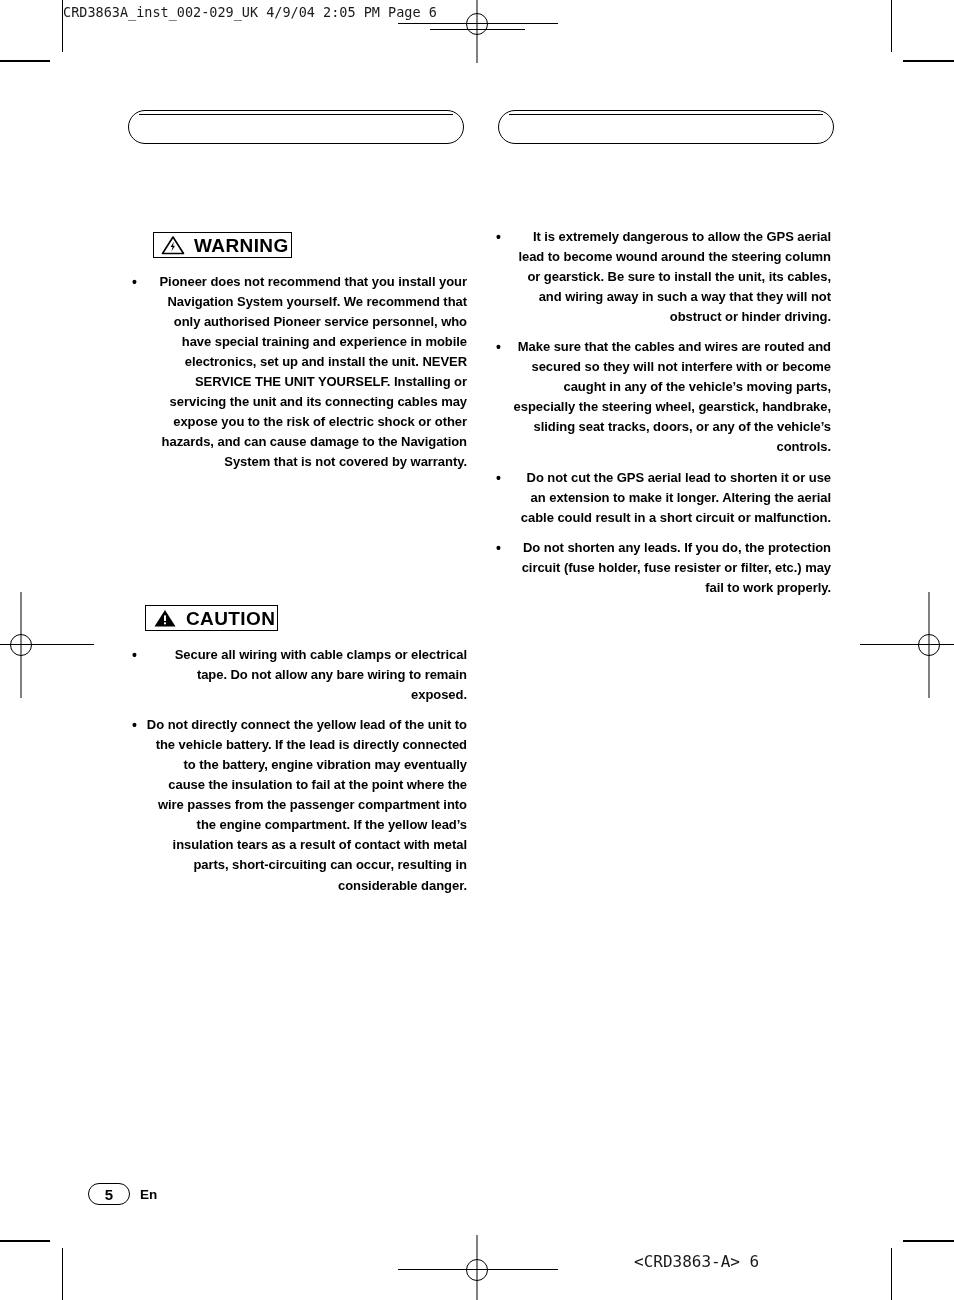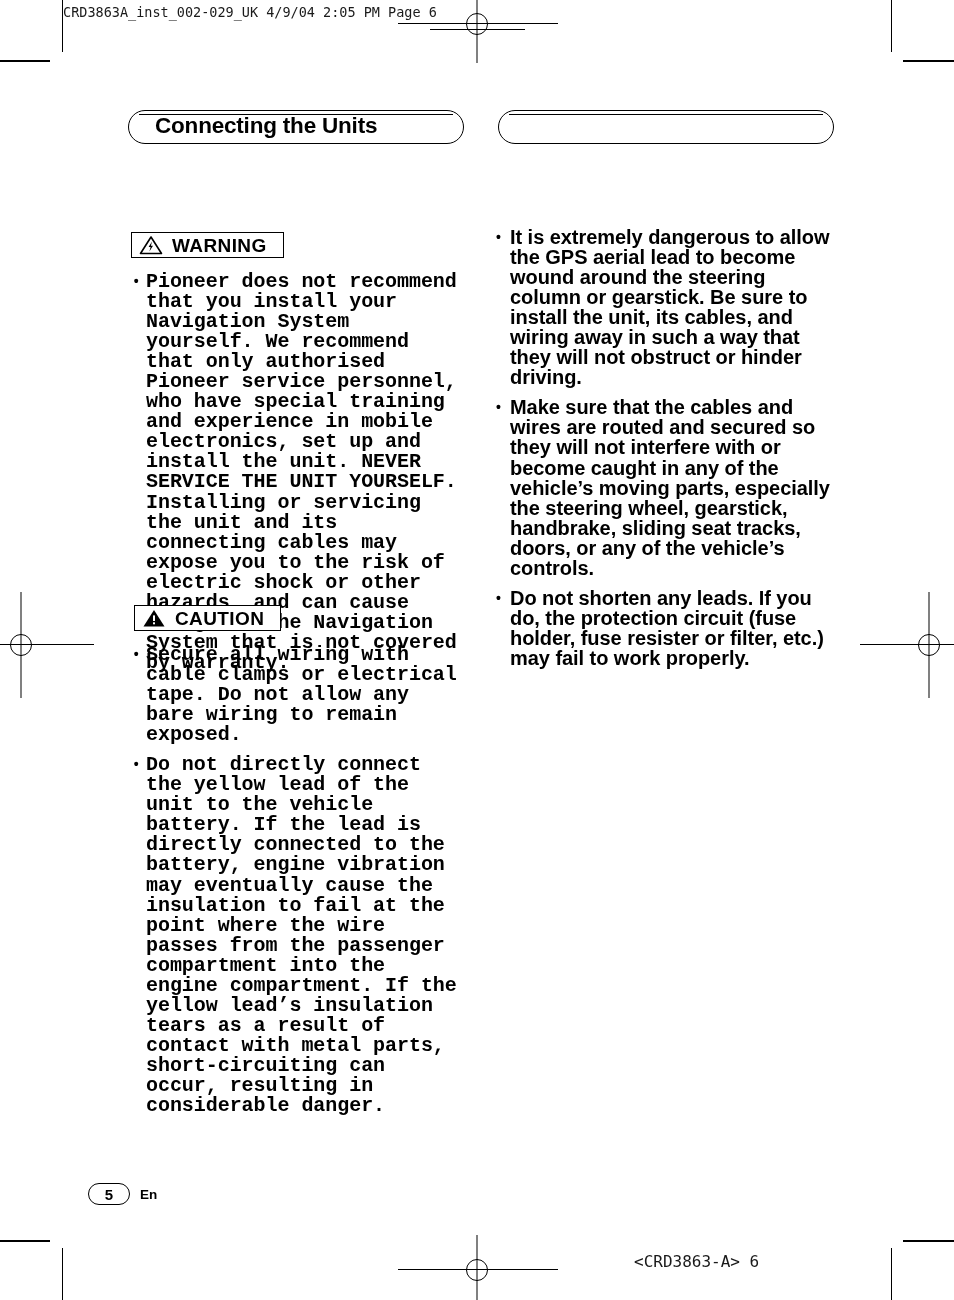--- a/index.html
+++ b/index.html
@@ -113,55 +113,56 @@
   }
 
   
   .notice-box {
     position: absolute;
     box-sizing: border-box;
     border: 1.6px solid #000;
     background: #fff;
     display: flex;
     align-items: center;
-    padding: 0 16px 0 7px;
+    padding: 0 2px 0 7px;
     height: 26px;
+    margin-left: 22px;
   }
   .notice-box .label {
     font-size: 19px;
     font-weight: bold;
     letter-spacing: 0.4px;
     margin-left: 9px;
     line-height: 1;
     white-space: nowrap;
   }
   .tri-outline, .tri-solid { flex: 0 0 auto; display: block; }
 
   
   .col {
     position: absolute;
     width: 336px;
   }
-  .col.left  { left: 131px; font-family: Liberation Mono, monospace; }
+  .col.left  { left: 131px; }
   .col.right { left: 495px; }
 
   ul.bullets {
     list-style: none;
     margin: 0;
     padding: 0;
   }
   ul.bullets > li {
     position: relative;
     padding-left: 15px;
     margin: 0 0 10px 0;
-    font-size: 20px;
+    font-size: 13px;
     font-weight: bold;
     line-height: 20.05px;
     letter-spacing: -0.05px;
-    text-align: left;
+    text-align: right;
   }
   ul.bullets > li:last-child { margin-bottom: 0; }
   ul.bullets > li::before {
     content: "\2022";
     position: absolute;
     left: 1px;
     top: 0;
     font-size: 14px;
   }
 
@@ -226,21 +227,20 @@
     <div class="vl" style="top:-14px;height:70px;"></div>
       <div class="hl" style="left:-62px;width:160px;"></div>
       <div class="circ"></div>
   </div>
 
   <div class="slug">CRD3863A_inst_002-029_UK  4/9/04 2:05 PM  Page 6</div>
   <div class="slug-rule"></div>
 
   <div class="titlebar" style="left:128px; top:110px; width:336px; height:34px;">
     <div class="inner-rule"></div>
-    <div class="title-text">Connecting the Units</div>
   </div>
 
   <div class="titlebar" style="left:498px; top:110px; width:336px; height:34px;">
     <div class="inner-rule"></div>
     <div class="title-text"></div>
   </div>
 
   <div class="notice-box" style="left:131px; top:232px;">
     <svg class="tri-outline" width="24" height="20" viewBox="0 0 24 20">
       <polygon points="12,2 22.5,18.5 1.5,18.5" fill="none" stroke="#000" stroke-width="1.6" stroke-linejoin="round"></polygon>
@@ -248,40 +248,41 @@
     </svg>
     <span class="label">WARNING</span>
   </div>
 
   <div class="col left" style="top:272px;">
     <ul class="bullets">
       <li>Pioneer does not recommend that you install your Navigation System yourself. We recommend that only authorised Pioneer service personnel, who have special training and experience in mobile electronics, set up and install the unit. NEVER SERVICE THE UNIT YOURSELF. Installing or servicing the unit and its connecting cables may expose you to the risk of electric shock or other hazards, and can cause damage to the Navigation System that is not covered by warranty.</li>
     </ul>
   </div>
 
-  <div class="notice-box" style="left:134px; top:605px;justify-content:center;">
+  <div class="notice-box" style="left:123px; top:605px;justify-content:center;">
     <svg class="tri-solid" width="24" height="20" viewBox="0 0 24 20">
       <polygon points="12,2 22.5,18.5 1.5,18.5" fill="#000"></polygon>
       <rect x="11" y="7.4" width="2" height="5.6" fill="#fff"></rect>
       <rect x="11" y="14.3" width="2" height="2" fill="#fff"></rect>
     </svg>
     <span class="label">CAUTION</span>
   </div>
 
   <div class="col left" style="top:645px;">
     <ul class="bullets">
       <li>Secure all wiring with cable clamps or electrical tape. Do not allow any bare wiring to remain exposed.</li>
       <li>Do not directly connect the yellow lead of the unit to the vehicle battery. If the lead is directly connected to the battery, engine vibration may eventually cause the insulation to fail at the point where the wire passes from the passenger compartment into the engine compartment. If the yellow lead’s insulation tears as a result of contact with metal parts, short-circuiting can occur, resulting in considerable danger.</li>
     </ul>
   </div>
 
   <div class="col right" style="top:227px;">
     <ul class="bullets">
       <li>It is extremely dangerous to allow the GPS aerial lead to become wound around the steering column or gearstick. Be sure to install the unit, its cables, and wiring away in such a way that they will not obstruct or hinder driving.</li>
       <li>Make sure that the cables and wires are routed and secured so they will not interfere with or become caught in any of the vehicle’s moving parts, especially the steering wheel, gearstick, handbrake, sliding seat tracks, doors, or any of the vehicle’s controls.</li>
+      <li>Do not cut the GPS aerial lead to shorten it or use an extension to make it longer. Altering the aerial cable could result in a short circuit or malfunction.</li>
       <li>Do not shorten any leads. If you do, the protection circuit (fuse holder, fuse resister or filter, etc.) may fail to work properly.</li>
     </ul>
   </div>
 
   <div class="page-oval" style="left:88px; top:1183px;">5</div>
   <div class="lang-label" style="left:140px; top:1187px;">En</div>
   <div class="doc-code" style="left:634px; top:1252px;">&lt;CRD3863-A&gt; 6</div>
 
 </div>
 

